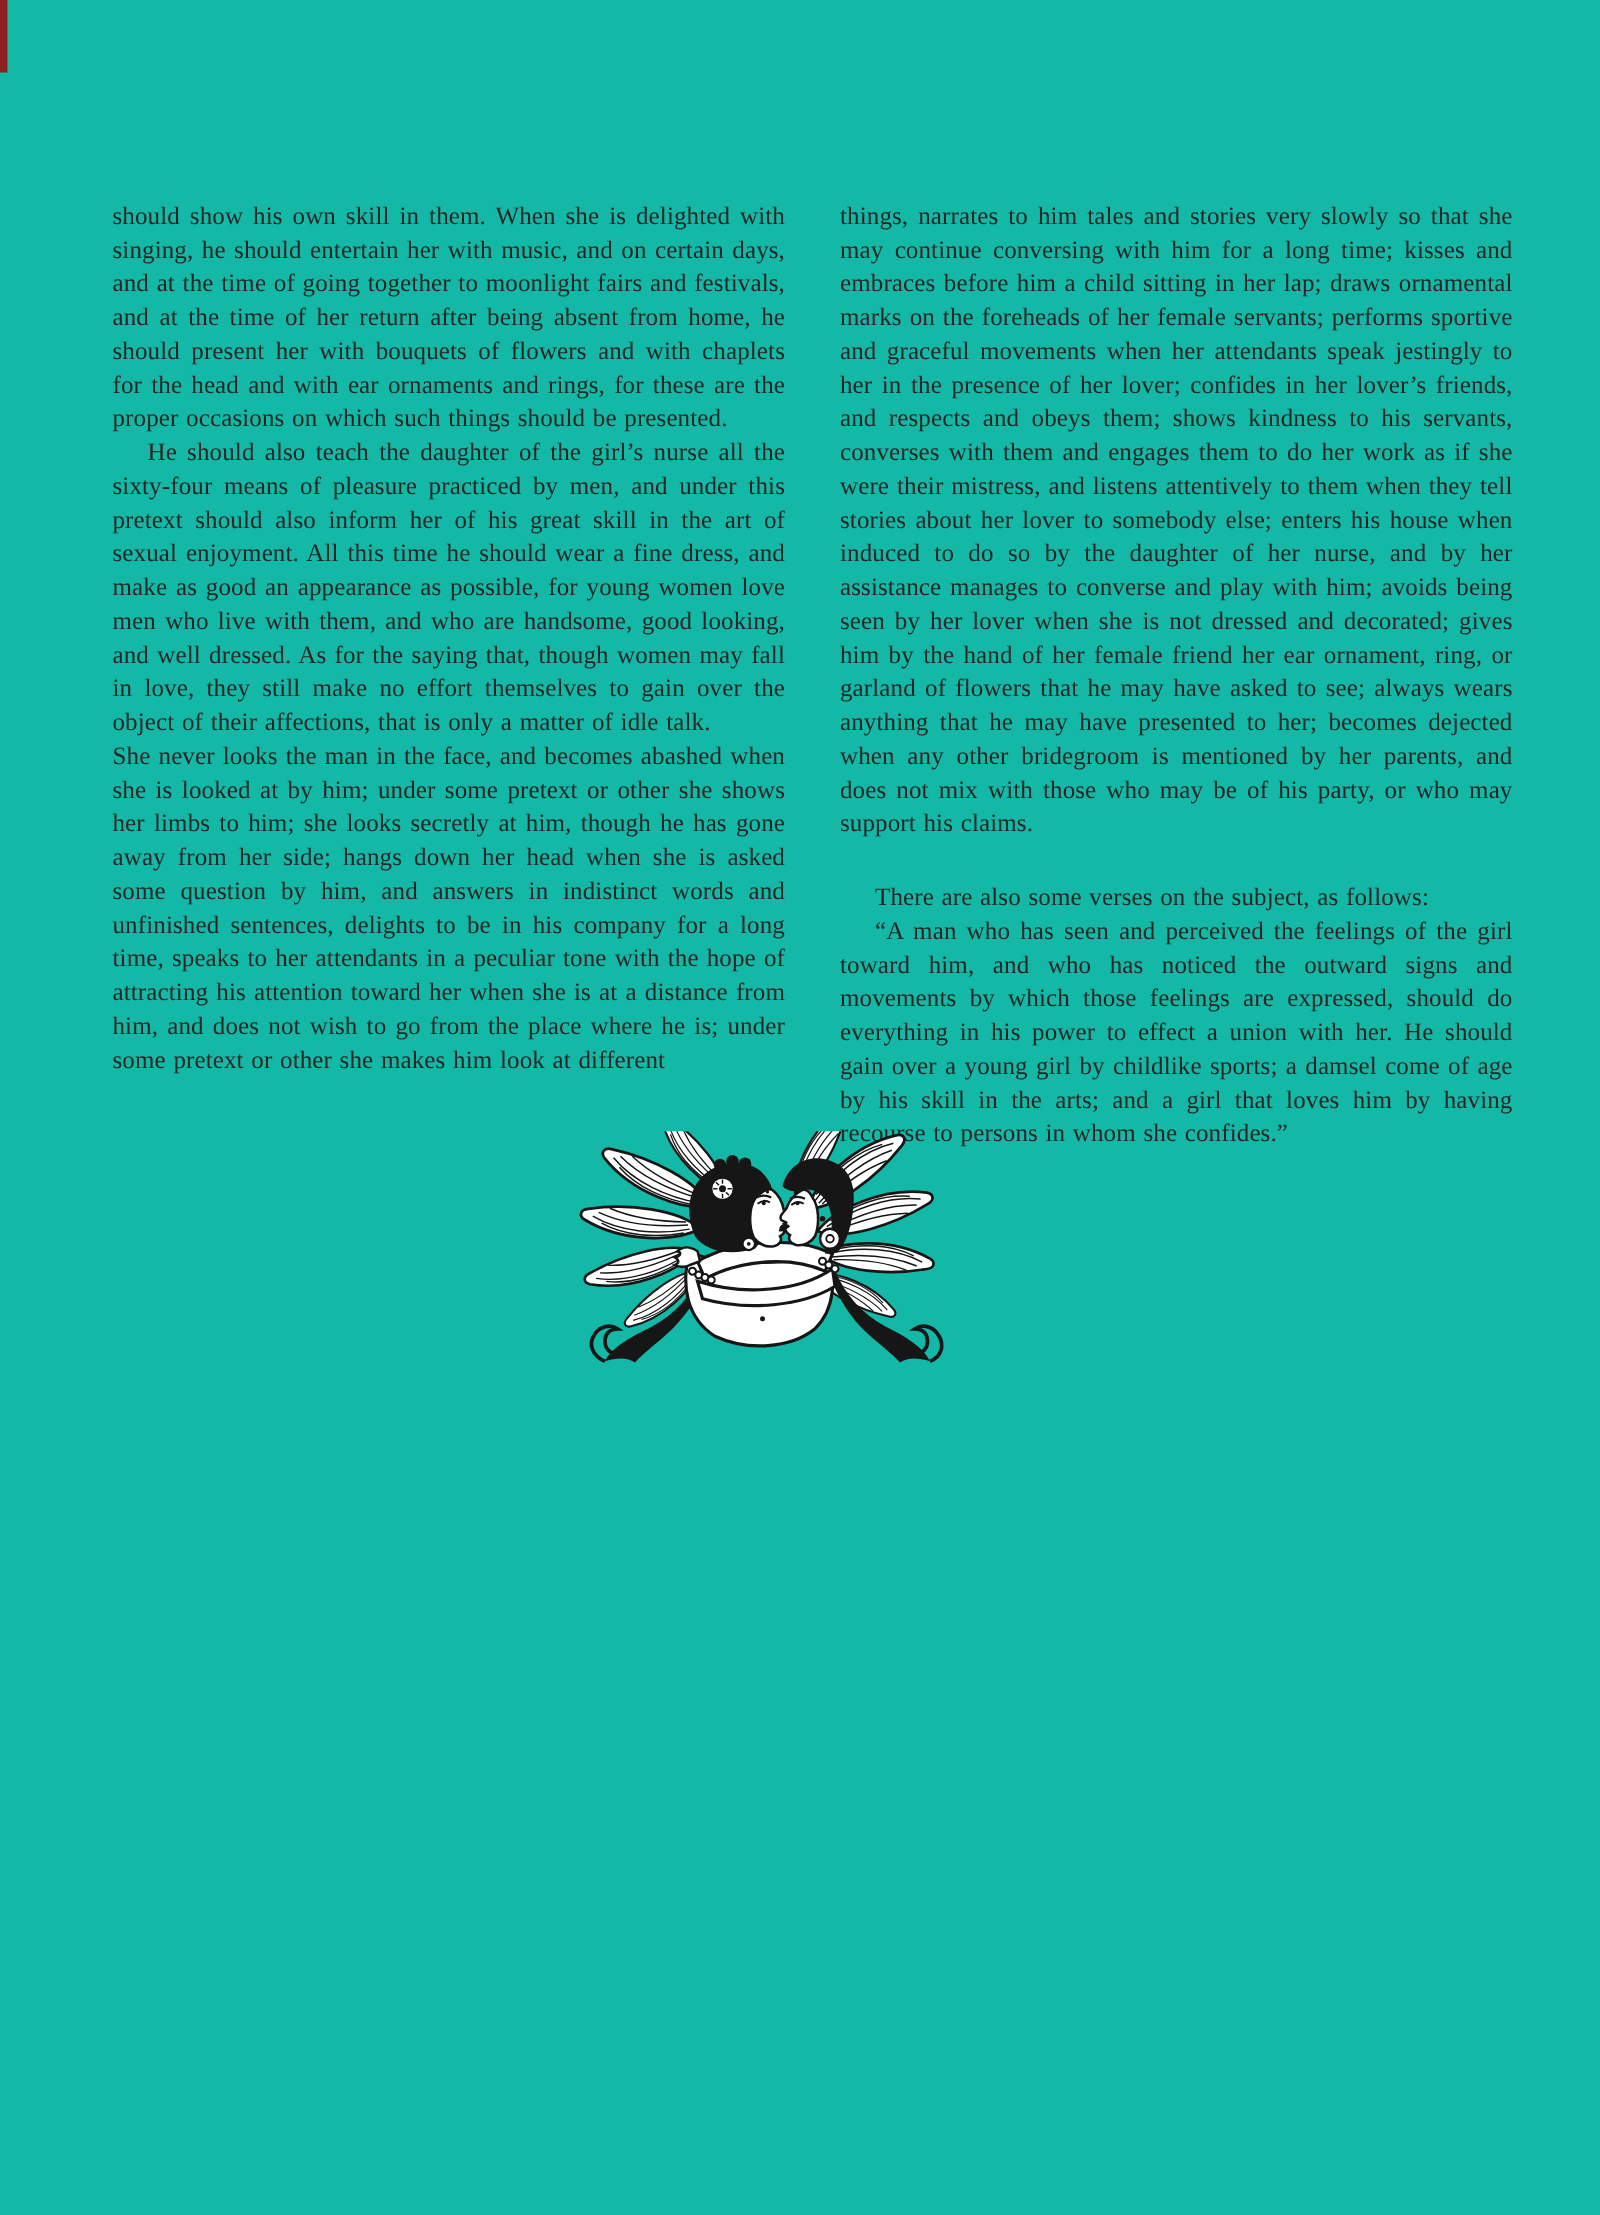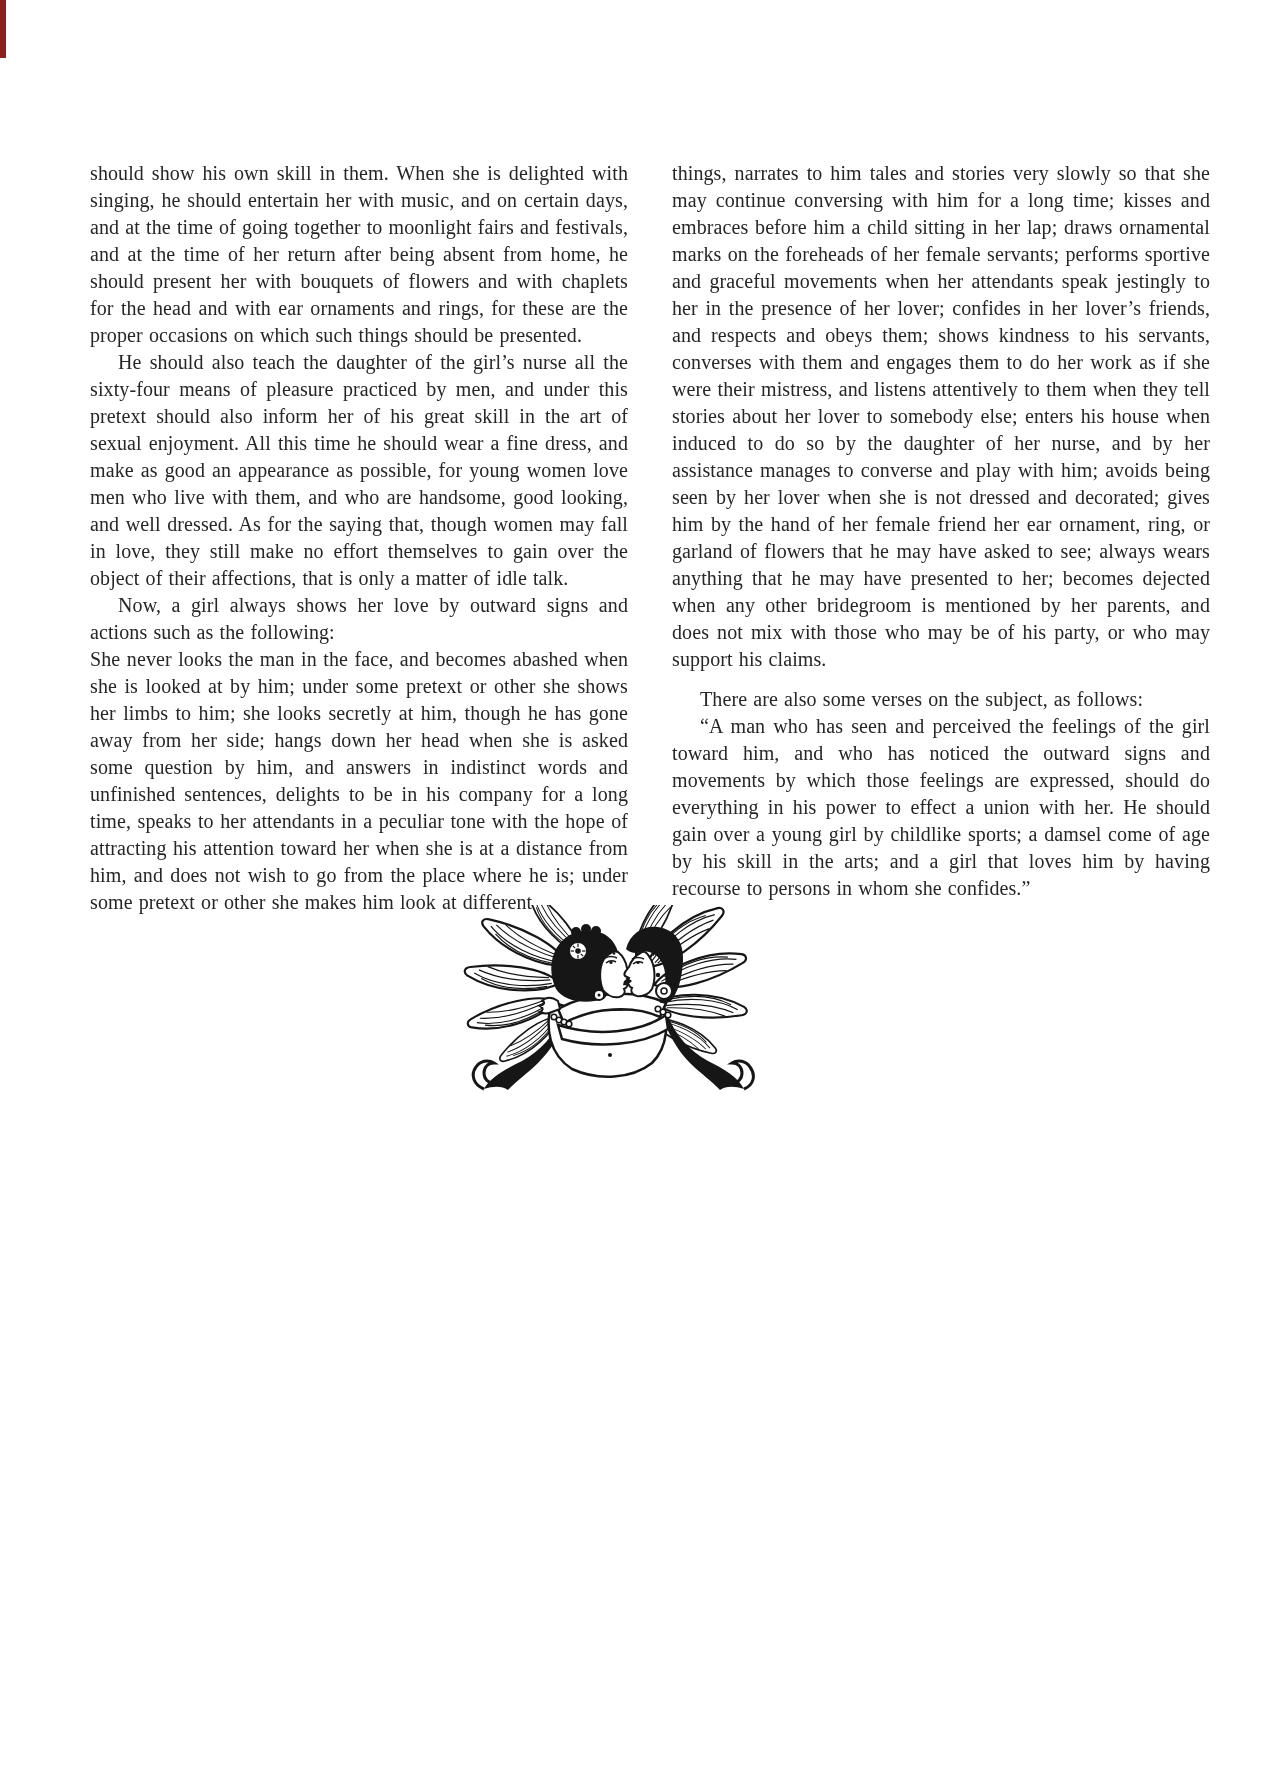--- a/index.html
+++ b/index.html
@@ -5,21 +5,21 @@
   html, body {
     margin: 0;
     padding: 0;
     background: #e9e9e7;
   }
   .page {
     position: relative;
     width: 1280px;
     height: 1772px;
     margin: 0 auto;
-    background: #ffffff;
+    background: #14b8a6;
     color: #262624;
     font-family: "Liberation Serif", "DejaVu Serif", serif;
     overflow: hidden;
   }
   .edge-mark {
     position: absolute;
     left: 0;
     top: 0;
     width: 6px;
     height: 58px;
@@ -34,41 +34,40 @@
     text-align: justify;
     letter-spacing: 0.1px;
     word-spacing: 1px;
   }
   .column.left  { left: 90px; }
   .column.right { left: 672px; }
   .column p {
     margin: 0;
   }
   .column p.indent { text-indent: 28px; }
-  .column p.gap-above { margin-top: 13px; font-family: Liberation Serif, serif; }
+  .column p.gap-above { margin-top: 32px; font-family: Liberation Serif, serif; }
   .illustration {
     position: absolute;
     left: 440px;
     top: 905px;
     width: 315px;
     height: 195px;
   }
   .illustration svg { display: block; width: 100%; height: 100%; }
 </style>
 </head>
 <body>
 
 <div class="page">
 
   <div class="edge-mark"></div>
 
   <div class="column left">
     <p>should show his own skill in them. When she is delighted with singing, he should entertain her with music, and on certain days, and at the time of going together to moonlight fairs and festivals, and at the time of her return after being absent from home, he should present her with bouquets of flowers and with chaplets for the head and with ear ornaments and rings, for these are the proper occasions on which such things should be presented.</p>
     <p class="indent">He should also teach the daughter of the girl’s nurse all the sixty-four means of pleasure practiced by men, and under this pretext should also inform her of his great skill in the art of sexual enjoyment. All this time he should wear a fine dress, and make as good an appearance as possible, for young women love men who live with them, and who are handsome, good looking, and well dressed. As for the saying that, though women may fall in love, they still make no effort themselves to gain over the object of their affections, that is only a matter of idle talk.</p>
-    <p class="indent">Now, a girl always shows her love by outward signs and actions such as the following:</p>
     <p>She never looks the man in the face, and becomes abashed when she is looked at by him; under some pretext or other she shows her limbs to him; she looks secretly at him, though he has gone away from her side; hangs down her head when she is asked some question by him, and answers in indistinct words and unfinished sentences, delights to be in his company for a long time, speaks to her attendants in a peculiar tone with the hope of attracting his attention toward her when she is at a distance from him, and does not wish to go from the place where he is; under some pretext or other she makes him look at different</p>
   </div>
 
   <div class="column right">
     <p>things, narrates to him tales and stories very slowly so that she may continue conversing with him for a long time; kisses and embraces before him a child sitting in her lap; draws ornamental marks on the foreheads of her female servants; performs sportive and graceful movements when her attendants speak jestingly to her in the presence of her lover; confides in her lover’s friends, and respects and obeys them; shows kindness to his servants, converses with them and engages them to do her work as if she were their mistress, and listens attentively to them when they tell stories about her lover to somebody else; enters his house when induced to do so by the daughter of her nurse, and by her assistance manages to converse and play with him; avoids being seen by her lover when she is not dressed and decorated; gives him by the hand of her female friend her ear ornament, ring, or garland of flowers that he may have asked to see; always wears anything that he may have presented to her; becomes dejected when any other bridegroom is mentioned by her parents, and does not mix with those who may be of his party, or who may support his claims.</p>
     <p class="indent gap-above">There are also some verses on the subject, as follows:</p>
     <p class="indent">“A man who has seen and perceived the feelings of the girl toward him, and who has noticed the outward signs and movements by which those feelings are expressed, should do everything in his power to effect a union with her. He should gain over a young girl by childlike sports; a damsel come of age by his skill in the arts; and a girl that loves him by having recourse to persons in whom she confides.”</p>
   </div>
 
   <div class="illustration">

